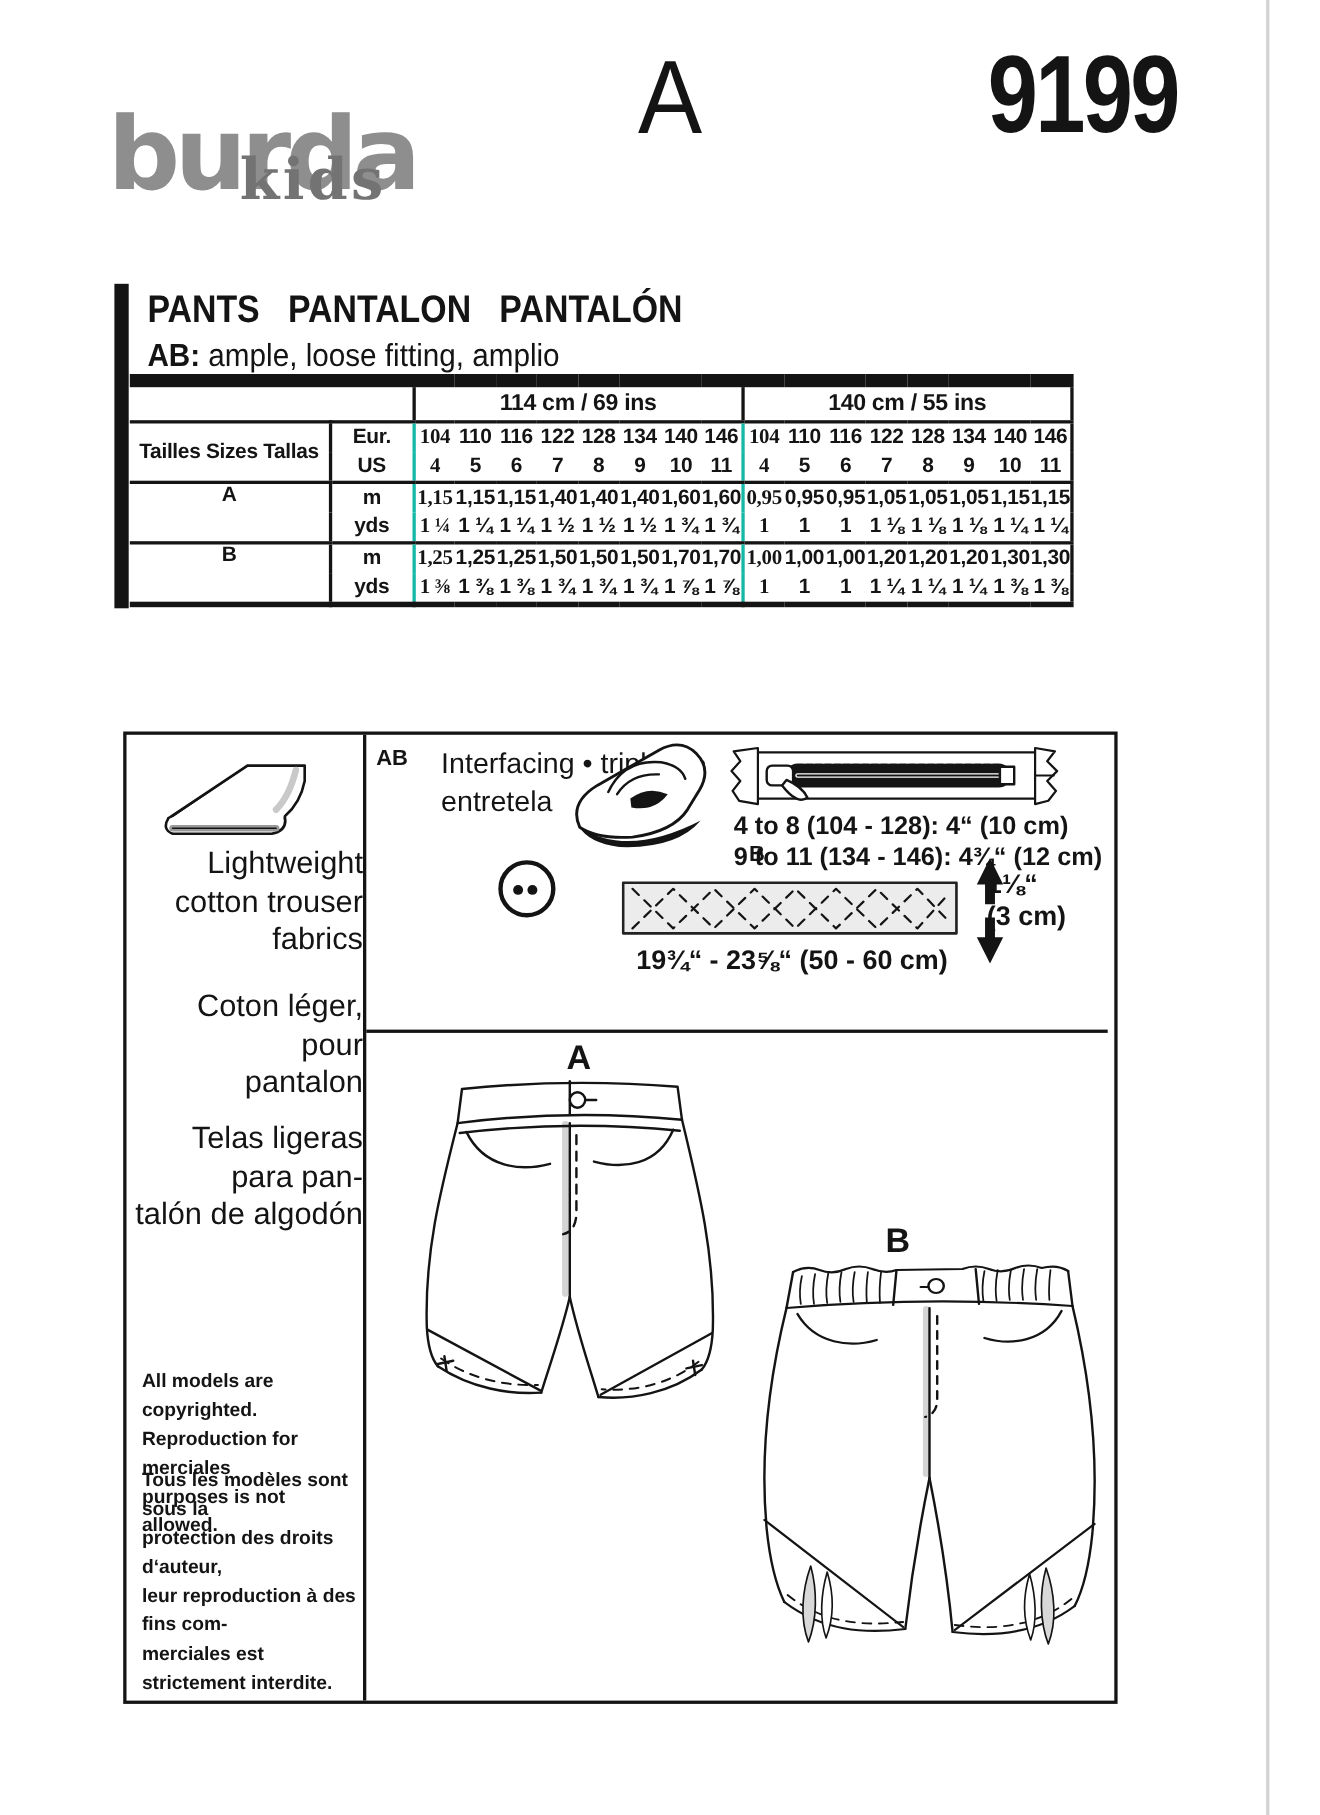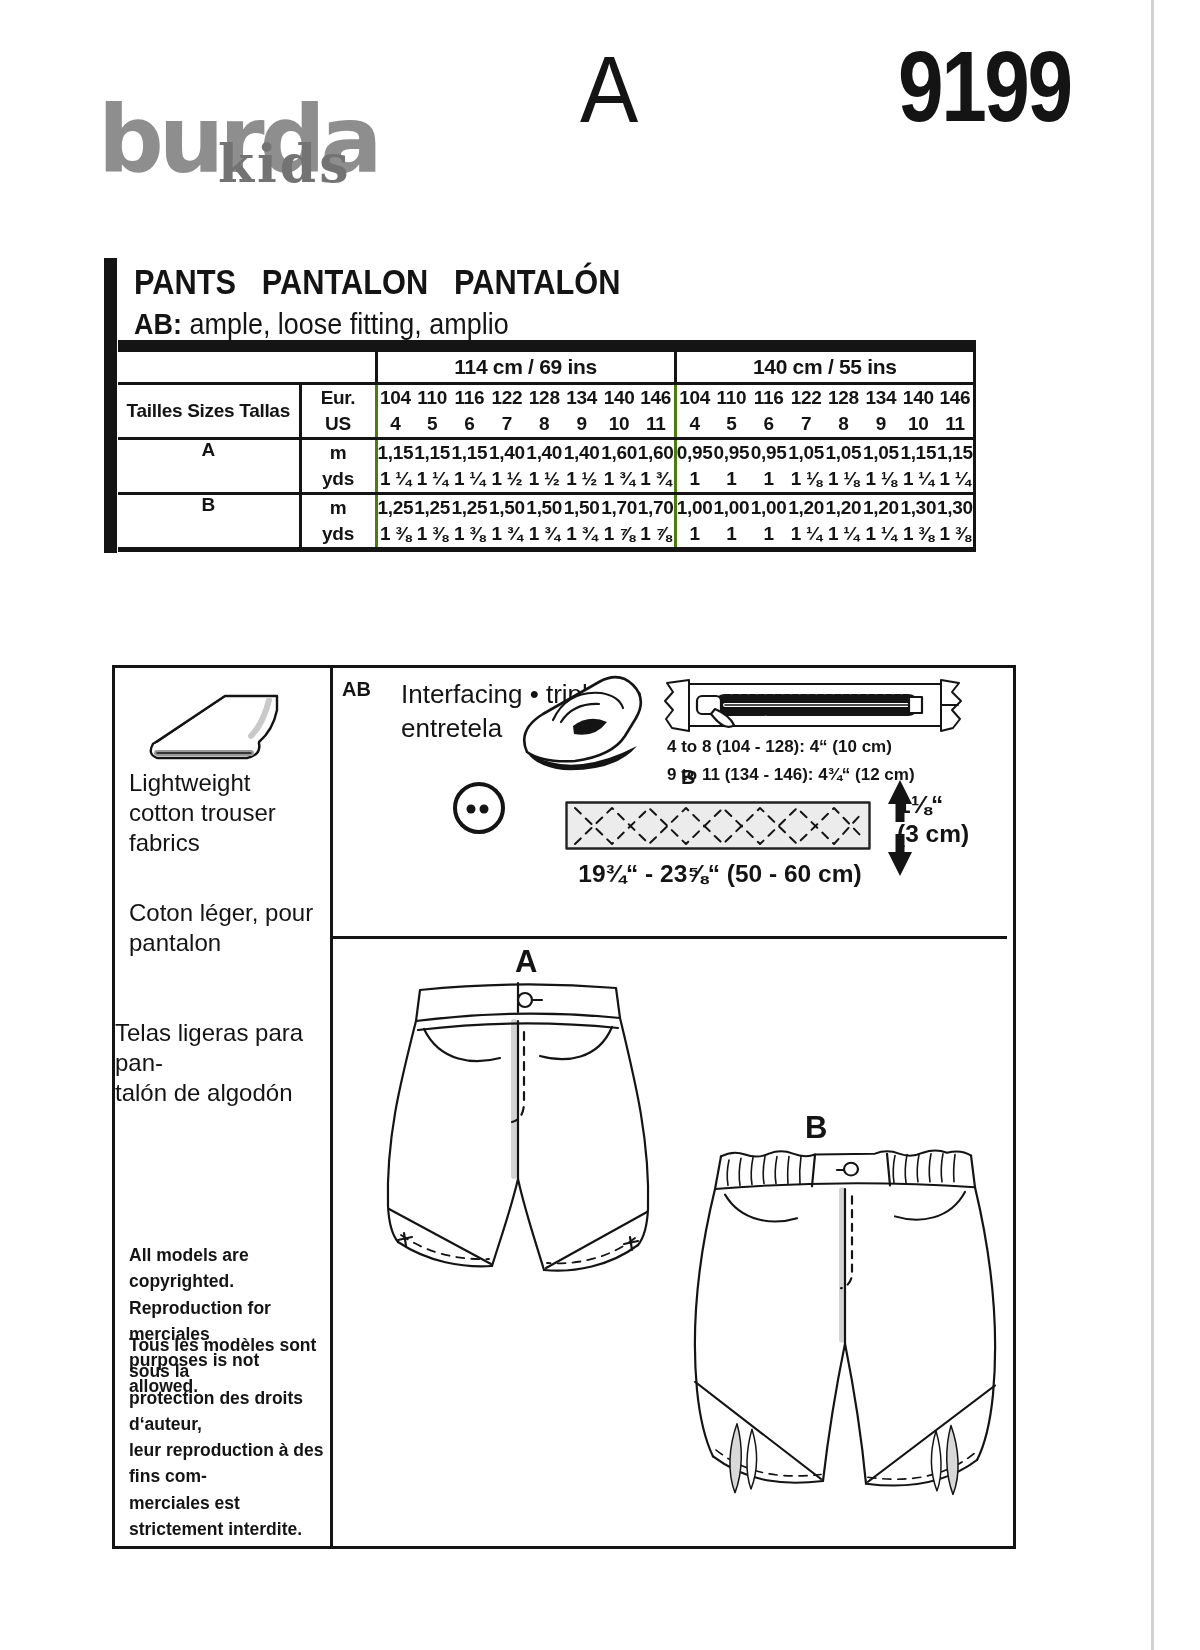--- a/index.html
+++ b/index.html
@@ -29,32 +29,32 @@
   table.fab { border-collapse:collapse; table-layout:fixed; width:857px;
     border-top:12px solid #141414; border-bottom:5px solid #141414; border-right:3px solid #141414; }
   table.fab td { font-weight:bold; font-size:19px; text-align:center; padding:0; height:26px;
     line-height:1.05; letter-spacing:-0.3px; white-space:nowrap; overflow:hidden; }
   tr.head td { height:30px; font-size:21px; border-bottom:3px solid #141414; }
   td.gs { border-left:3px solid #141414; }
   td.lbl { text-align:left; padding-left:10px; font-size:20px; }
   td.size-label { white-space:pre-wrap; line-height:1.35; vertical-align:middle; }
   td.unit { text-align:right; padding-right:7px; border-left:3px solid #141414; font-size:20px; }
   tr.bline td, td.bline { border-bottom:3px solid #141414; }
-  td.c0, td.c8 { border-left:3px solid #4d7c0f; }
+  td.c0, td.c8 { border-left:3px solid #14b8a6;font-family:Liberation Serif, serif; }
   td.vlabel { font-size:22px; vertical-align:top; padding-top:3px; }
 
   
   .lower-box { left:112px; top:665px; width:898px; height:878px; border:3px solid #141414; }
   .left-col { left:0; top:0; width:215px; height:100%; border-right:3px solid #141414; }
   .hdiv { left:218px; top:268px; width:674px; height:0; border-top:3px solid #141414; }
-  .fab-text { font-size:24px; line-height:1.24; }
+  .fab-text { font-size:28px; line-height:1.24;text-align:right; }
   .copy-text { font-size:17.5px; font-weight:bold; line-height:1.5; }
   .ab-label { font-size:20px; font-weight:bold; }
   .notion-text { font-size:26px; line-height:1.3; }
-  .zip-text { font-size:17px; font-weight:bold; line-height:1.15; }
+  .zip-text { font-size:23px; font-weight:bold; line-height:1.15; }
   .measure { font-size:24.5px; font-weight:bold; }
   .draw-label { font-size:31px; font-weight:bold; }
   .page-edge { background:#d2d2d2; }
 
   svg.line { stroke:#141414; fill:none; stroke-width:2.2; stroke-linecap:round; stroke-linejoin:round; }
 </style>
 </head>
 <body>
 
 <div class="page">

